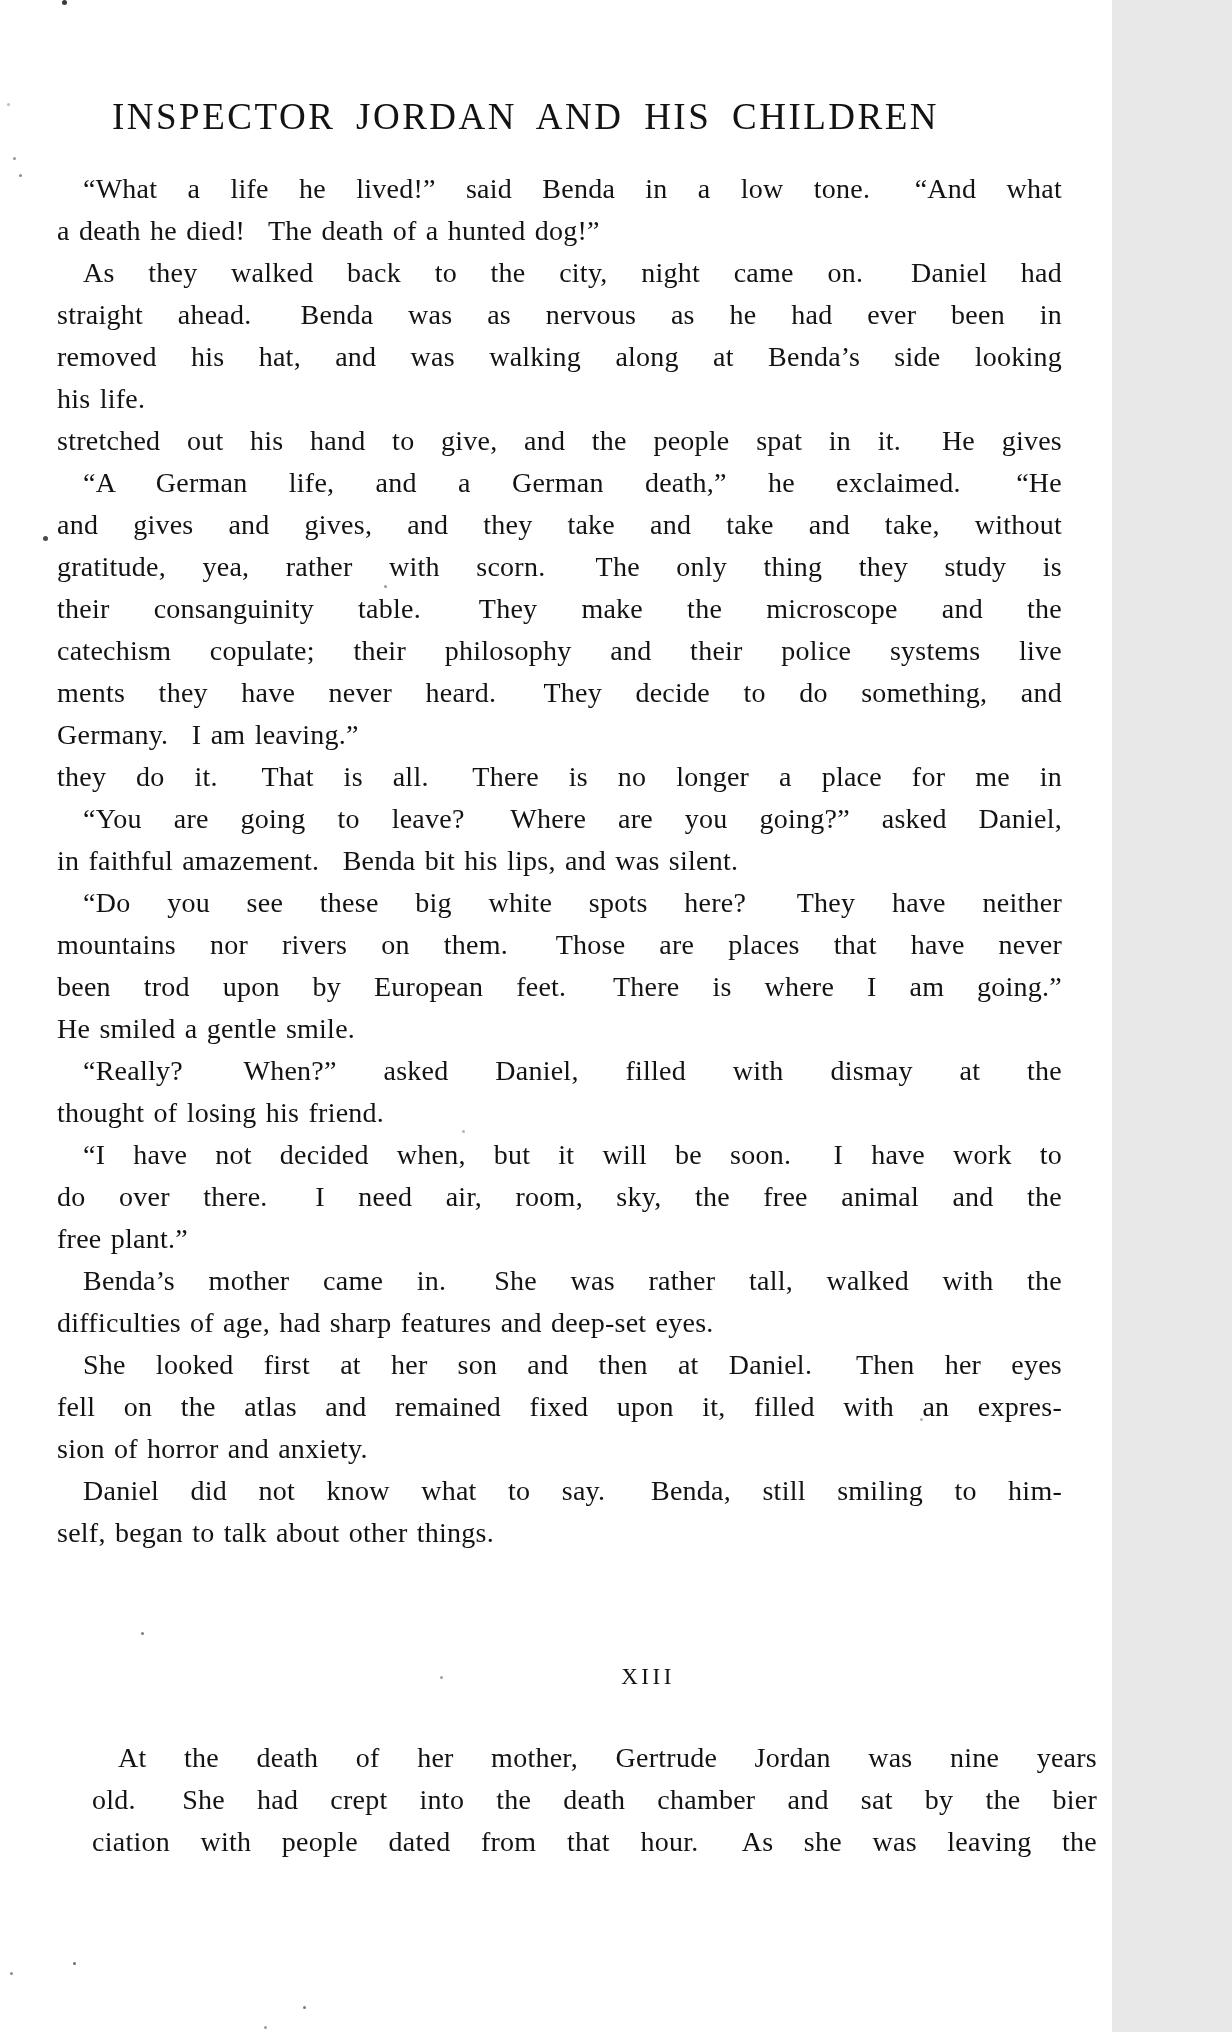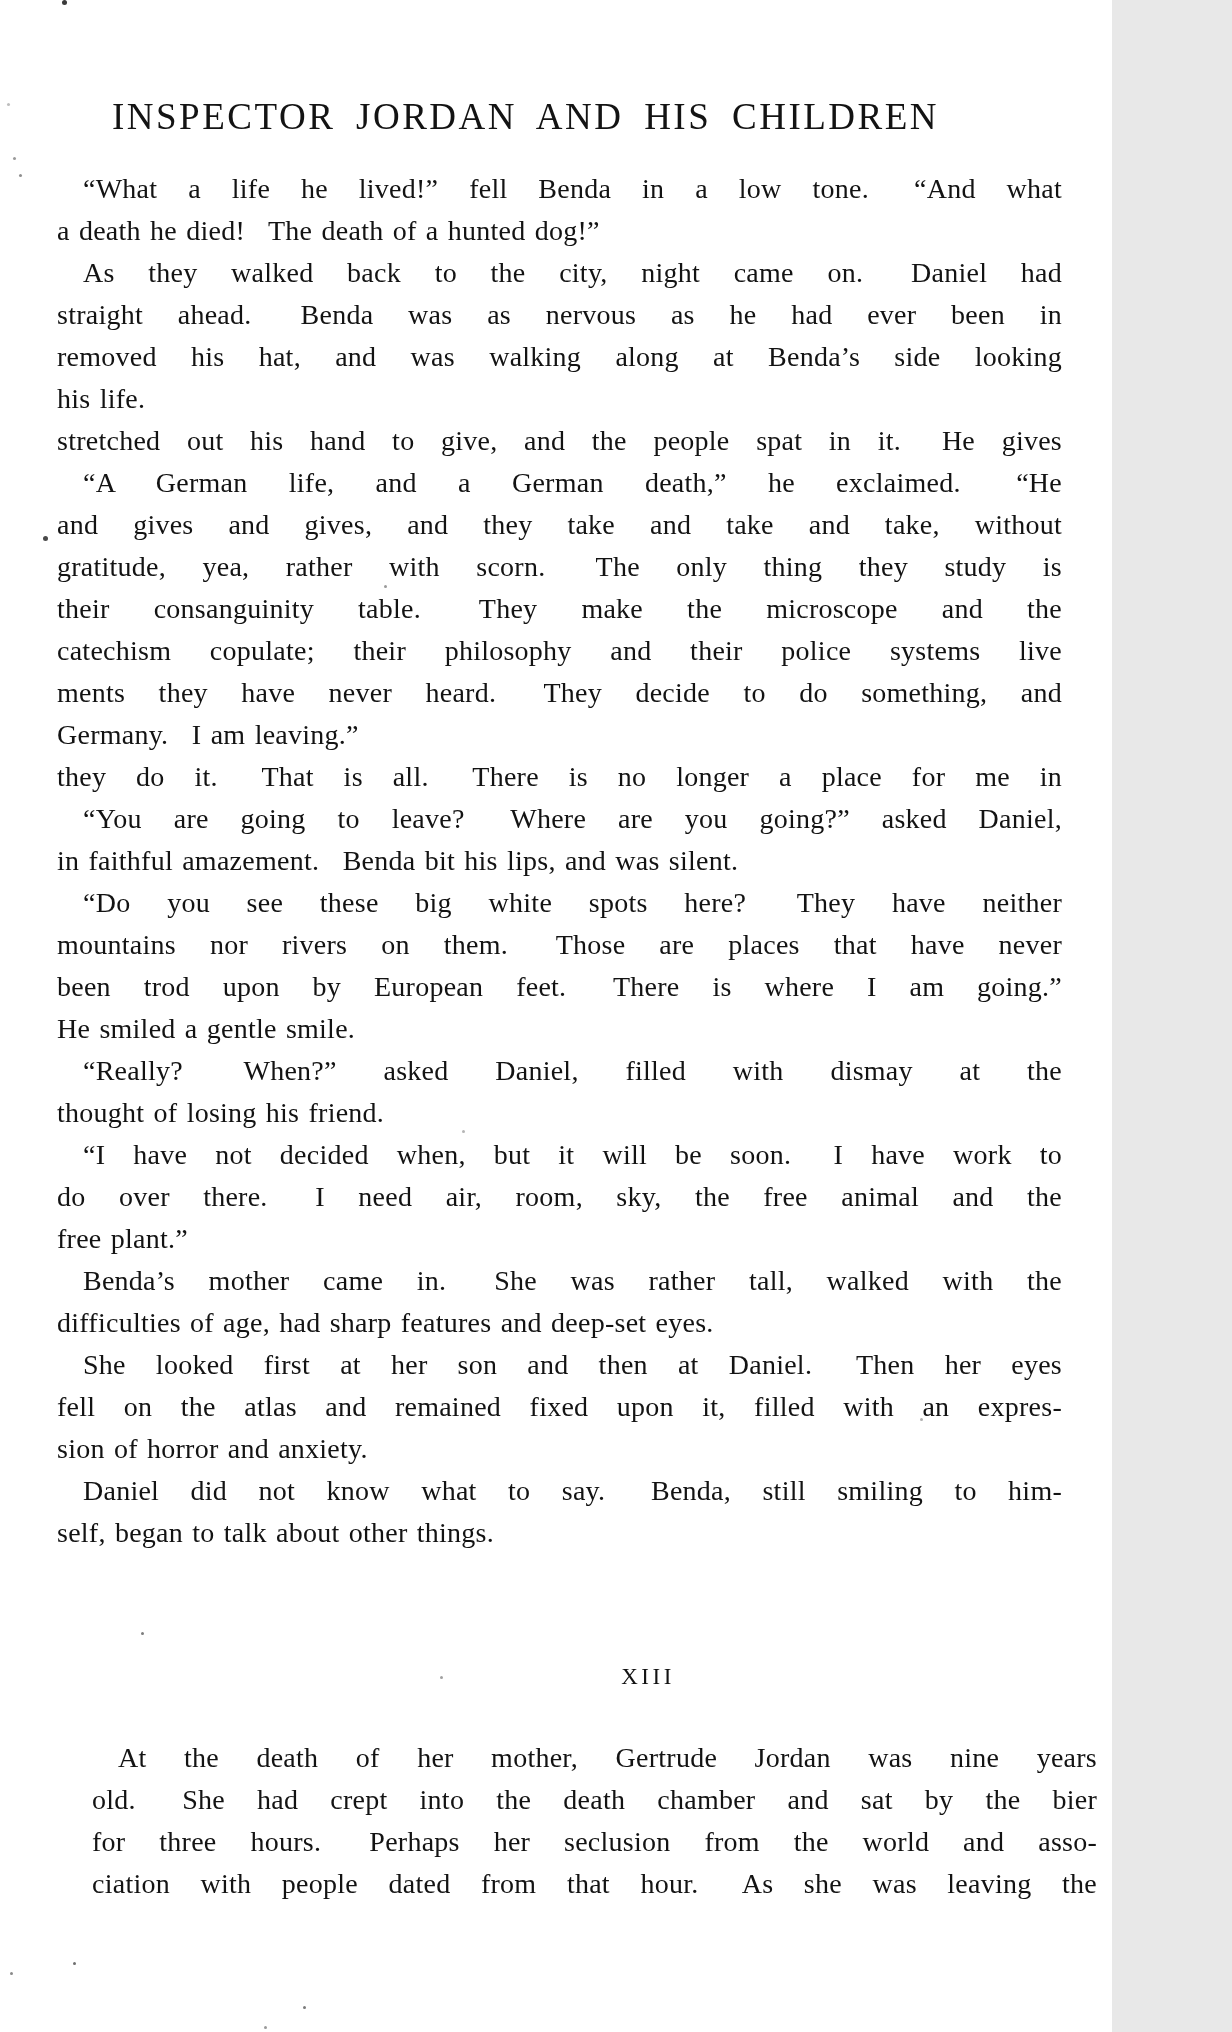--- a/index.html
+++ b/index.html
@@ -75,21 +75,21 @@
 <div class="page">
 
   <div class="running-head">
     <span class="head-title">INSPECTOR JORDAN AND HIS CHILDREN</span>
     <span class="page-num">85</span>
   </div>
 
   <div class="text-block block-main">
 
     <div class="para">
-      <div class="line j indent">“What a life he lived!” fell Benda in a low tone.  “And what</div>
+      <div class="line j indent">“What a life he lived!” said Benda in a low tone.  “And what</div>
       <div class="line">a death he died!  The death of a hunted dog!”</div>
     </div>
 
     <div class="para">
       <div class="line j indent">As they walked back to the city, night came on.  Daniel had</div>
       <div class="line j">straight ahead.  Benda was as nervous as he had ever been in</div>
       <div class="line j">removed his hat, and was walking along at Benda’s side looking</div>
       <div class="line">his life.</div>
     </div>
 
@@ -145,20 +145,19 @@
     </div>
 
   </div>
 
   <div class="section-head">XIII</div>
 
   <div class="text-block block-bottom">
     <div class="para">
       <div class="line j indent">At the death of her mother, Gertrude Jordan was nine years</div>
       <div class="line j">old.  She had crept into the death chamber and sat by the bier</div>
-      <div class="line j">for three hours.  Perhaps her seclusion from the world and asso-</div>
       <div class="line j">ciation with people dated from that hour.  As she was leaving the</div>
     </div>
   </div>
 
   <div class="specks"></div>
 
 </div>
 
 </body></html>

